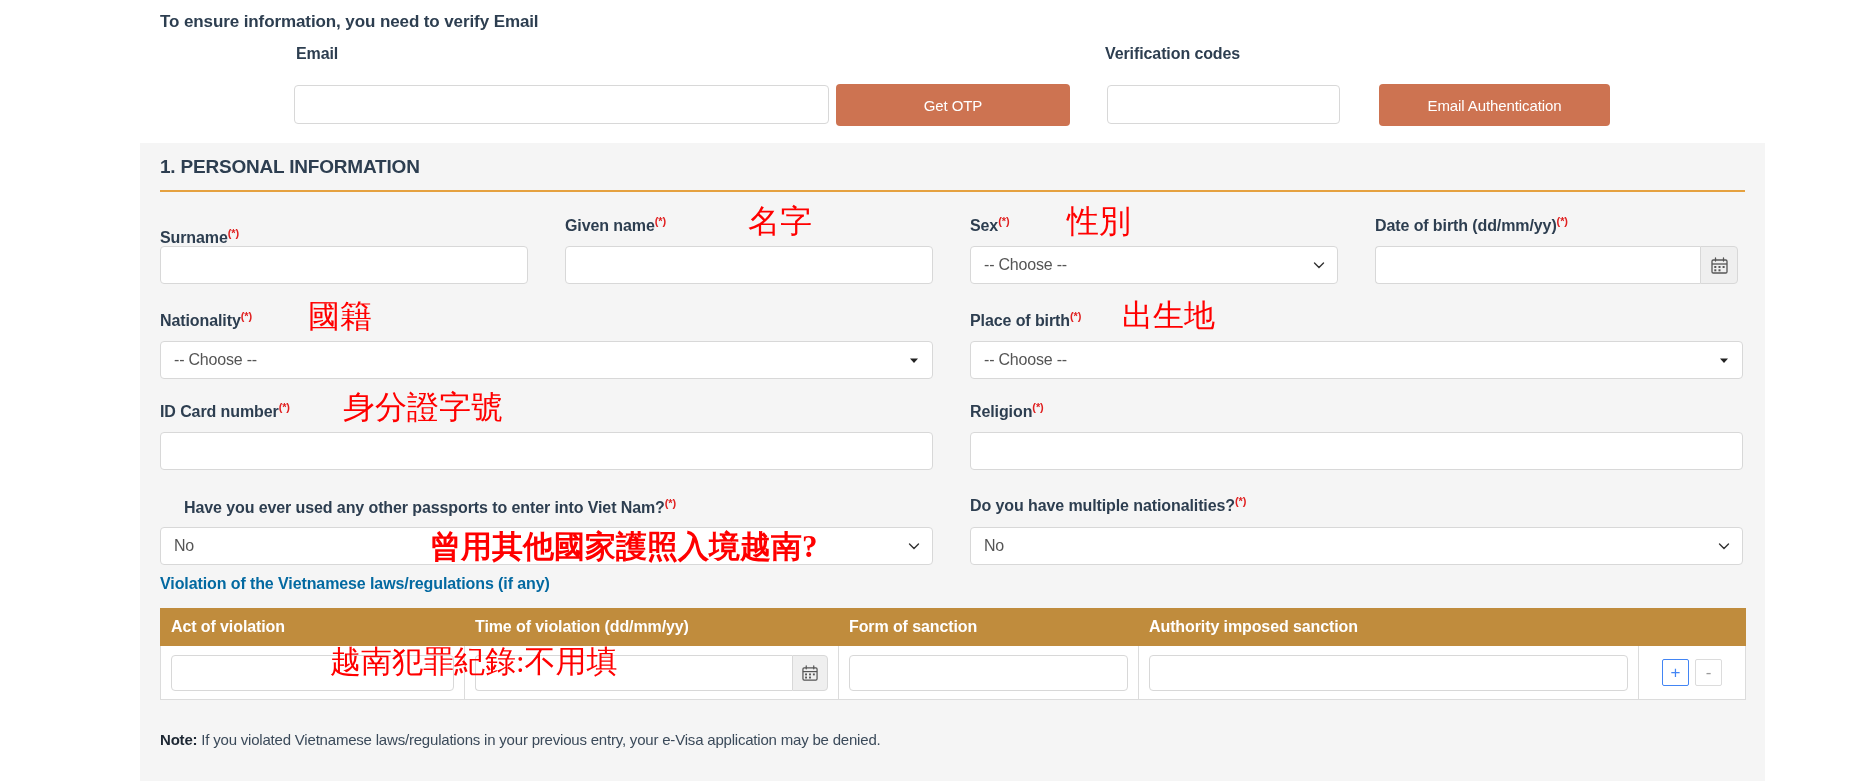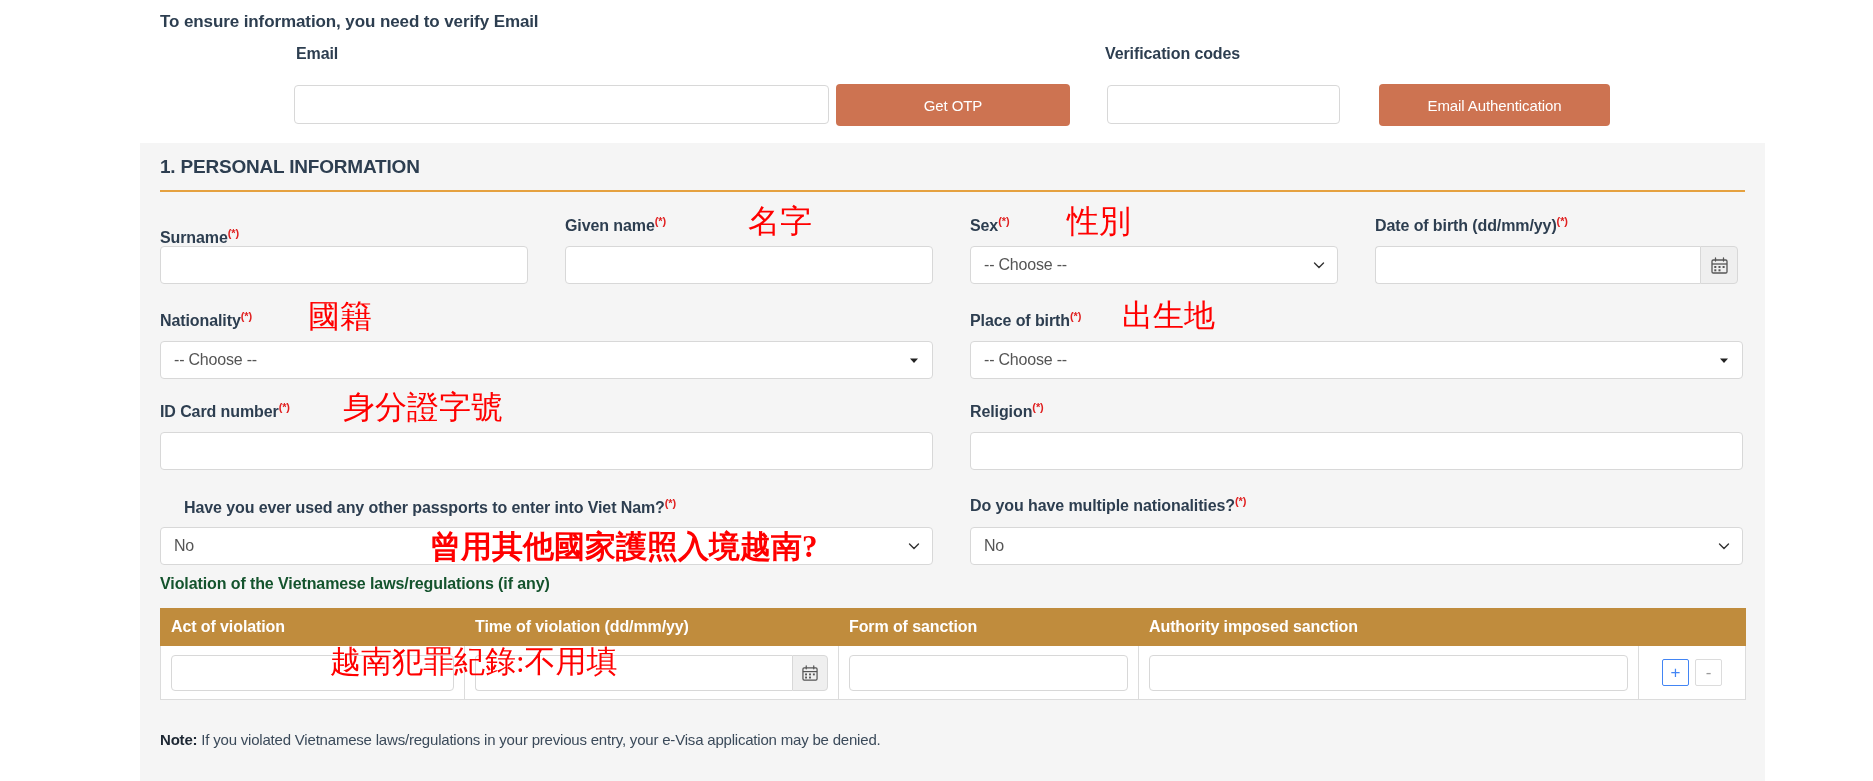--- a/index.html
+++ b/index.html
@@ -89,21 +89,21 @@
   }
   .dtwrap .dtbtn {
     width:38px; height:38px; background:#efefef; border:1px solid #d8d8d8;
     border-radius:0 4px 4px 0; display:flex; align-items:center; justify-content:center;
     cursor:pointer;
   }
 
   
   .vio-label {
     position:absolute; left:20px; top:432px;
-    font-size:16px; font-weight:bold; color:#14532d; letter-spacing:-0.1px;
+    font-size:16px; font-weight:bold; color:#0369a1; letter-spacing:-0.1px;
   }
   .vtable {
     position:absolute; left:20px; top:465px;
     width:1585px; border-collapse:collapse; table-layout:fixed;
     background:#fff;
   }
   .vtable th {
     background:#c08c3d; color:#fff; text-align:left;
     font-size:16px; font-weight:bold; padding:9px 10px;
     border:1px solid #c08c3d; letter-spacing:-0.1px;

